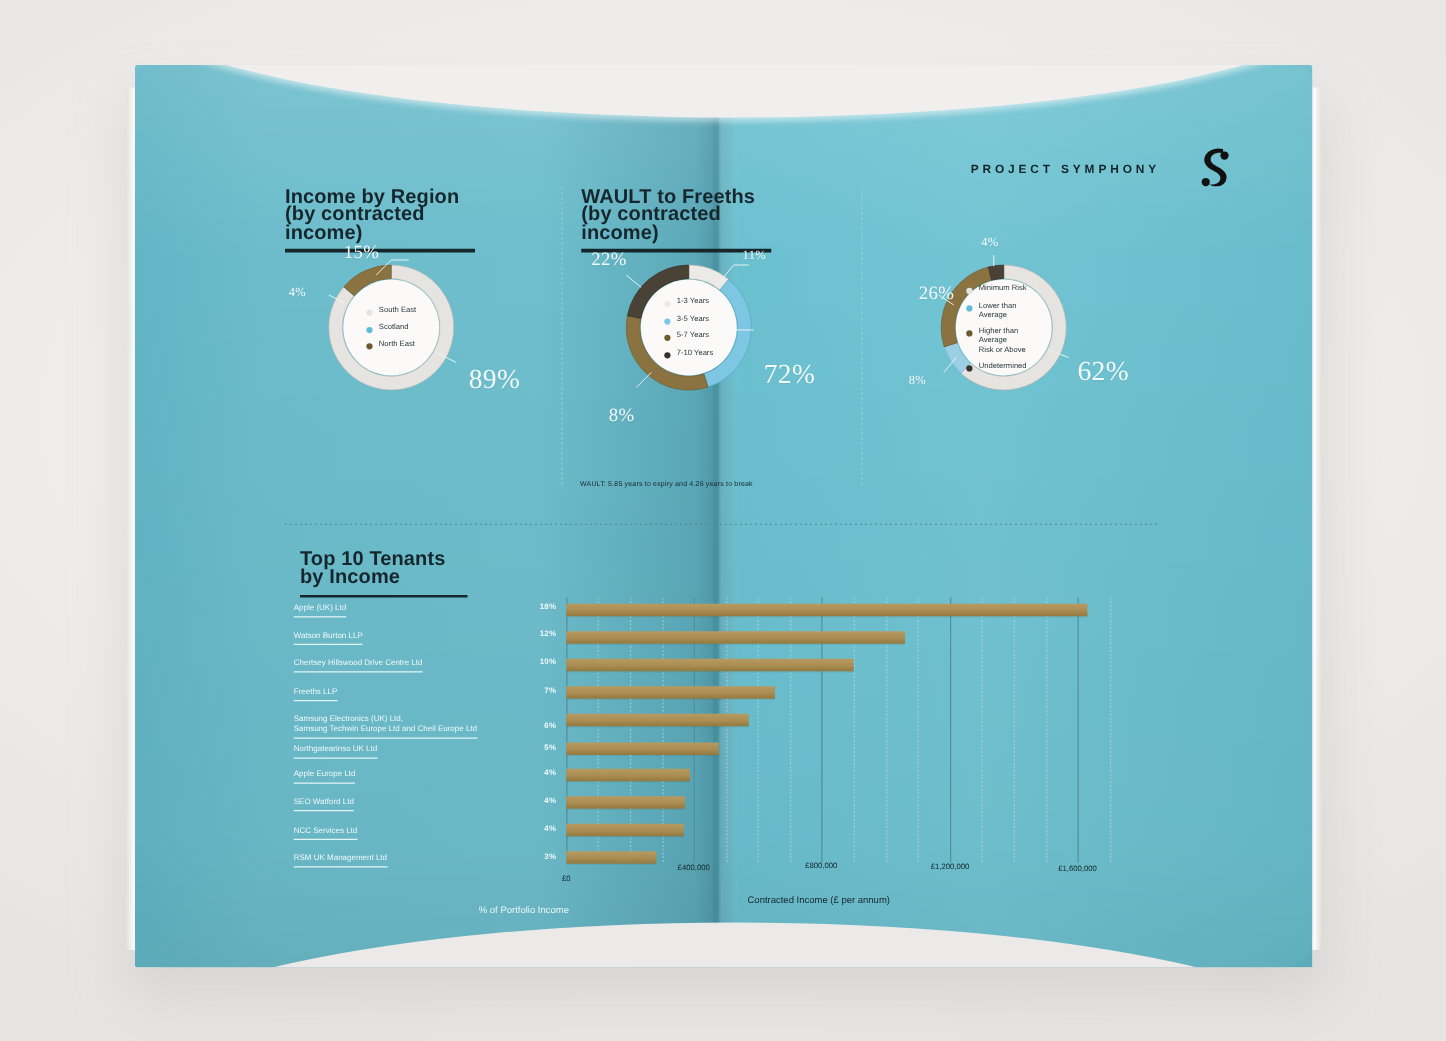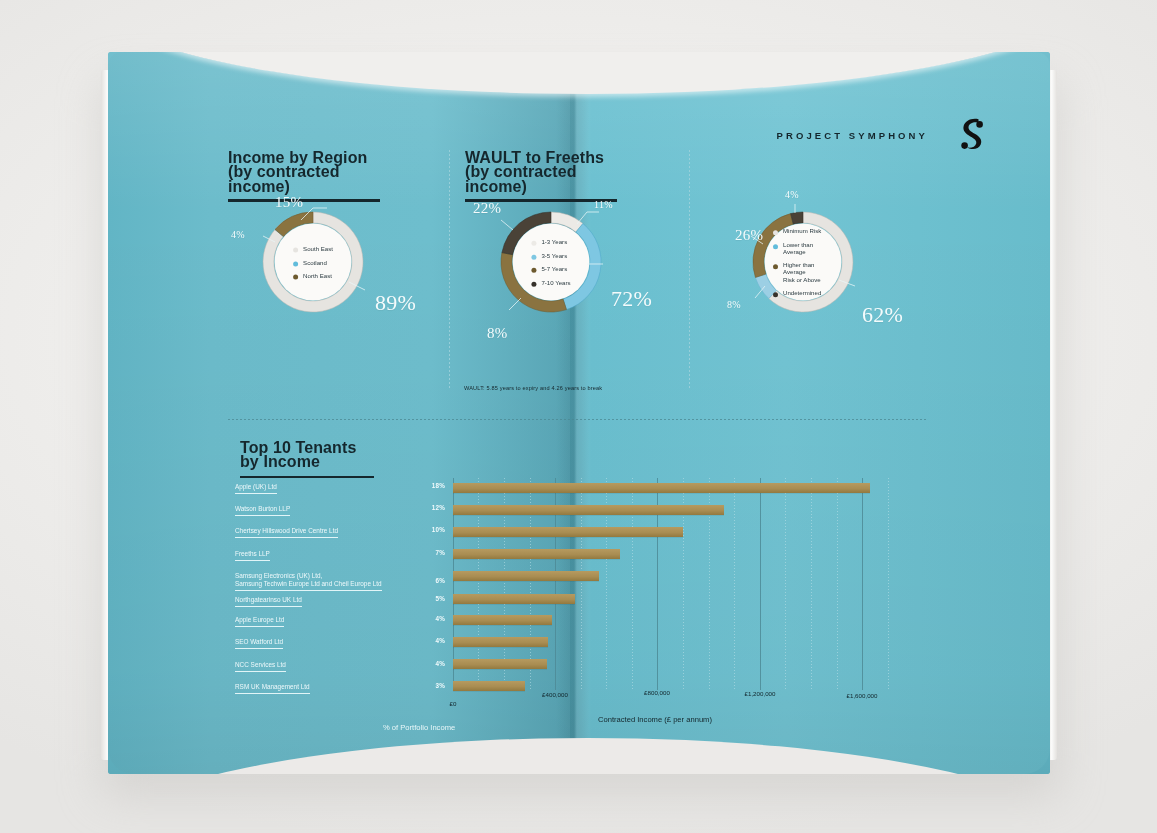--- a/index.html
+++ b/index.html
@@ -362,21 +362,21 @@
               <span class="lg-dot" style="background:#6d5a2f;"></span>
               <span class="lg-txt">Higher than Average
 Risk or Above</span>
             </div>
             <div class="lg-item">
               <span class="lg-dot" style="background:#36322b;"></span>
               <span class="lg-txt">Undetermined</span>
             </div>
           </div>
         </div>
-        <div class="pct big" style="left:119px;top:100px;">62%</div>
+        <div class="pct big" style="left:119px;top:82px;">62%</div>
         <div class="pct sm" style="left:-16px;top:97px;">8%</div>
         <div class="pct mid" style="left:-28px;top:25px;margin-left:20px;">26%</div>
         <div class="pct sm" style="left:42px;top:-13px;">4%</div>
       </div>
 
       <div class="ptitle" style="left:132px;top:389px;width:134px;">
         <span>Top 10 Tenants by Income</span>
         <span class="rule" style="margin-top:6px;"></span>
       </div>
 

